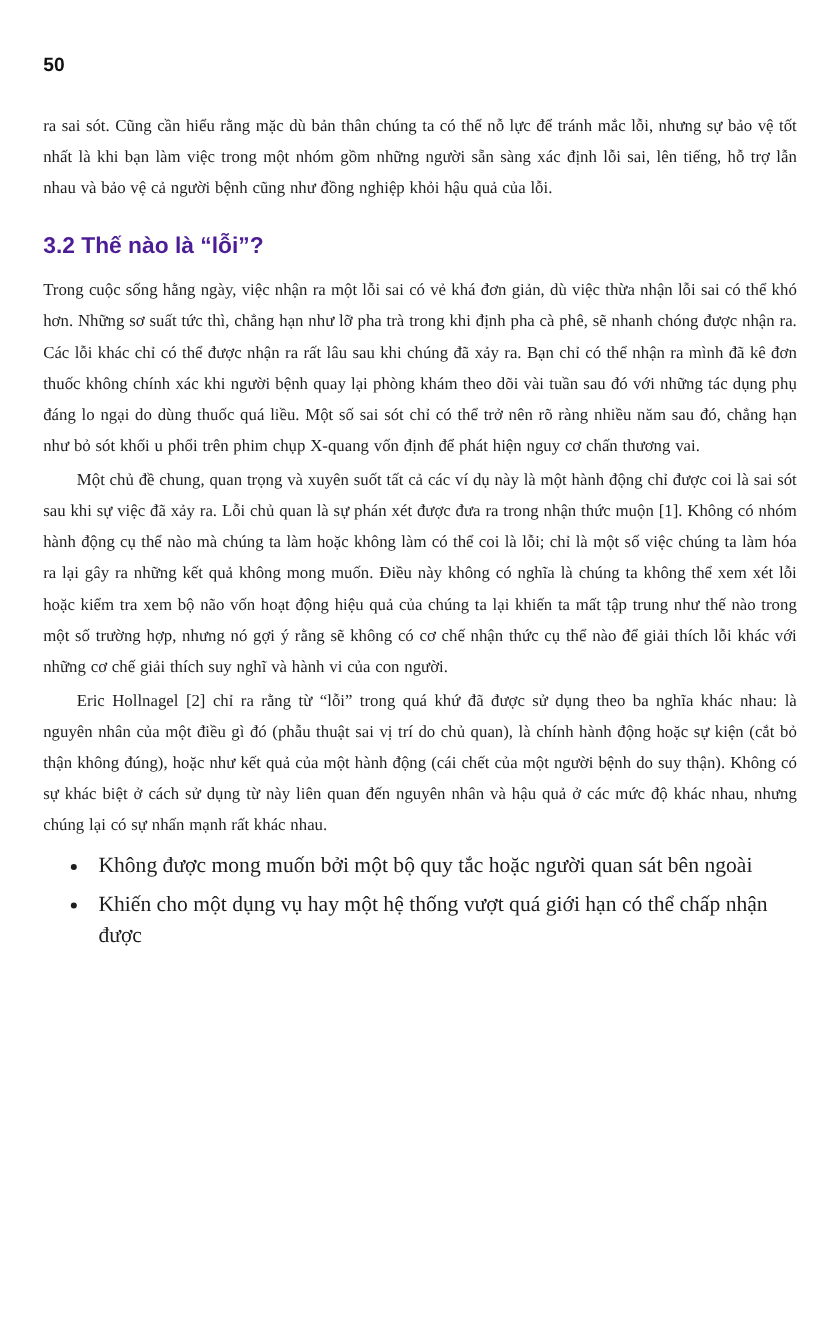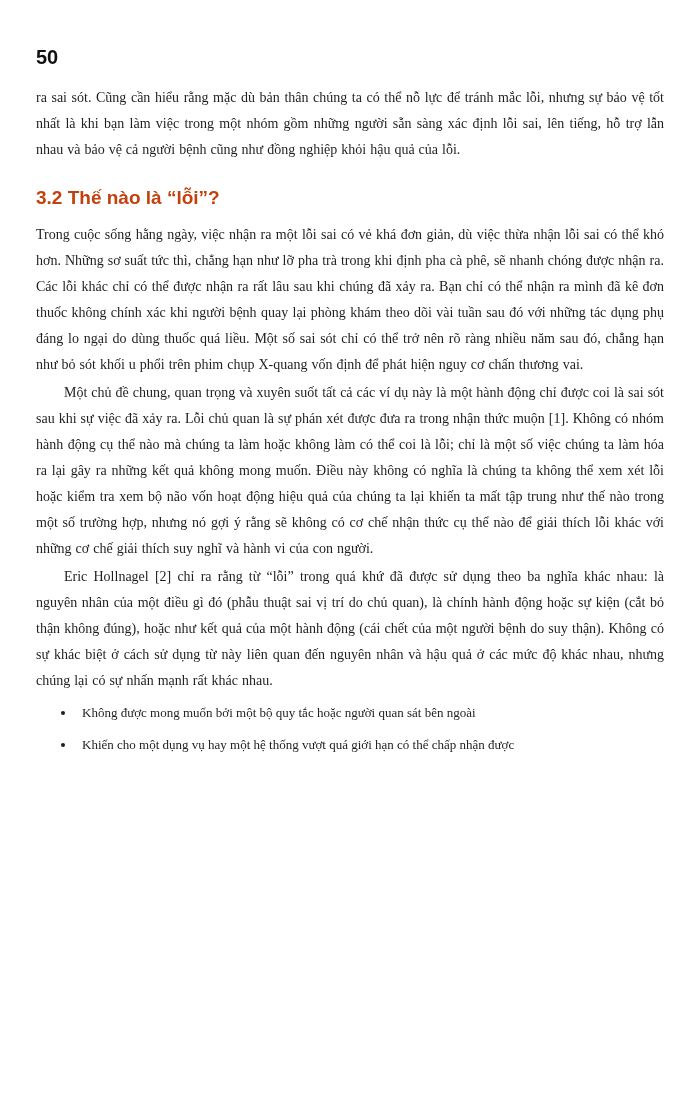--- a/index.html
+++ b/index.html
@@ -14,46 +14,46 @@
     color: #1e1e1e;
   }
   .page {
     width: 700px;
     height: 1120px;
     padding: 46px 36px 0 36px;
   }
   .page-number {
     font-family: "Liberation Sans", "DejaVu Sans", sans-serif;
     font-weight: 700;
-    font-size: 20px;
+    font-size: 16px;
     color: #111;
-    margin-bottom: 16px;
+    margin-bottom: 29px;
   }
   p.body-para {
     font-size: 14px;
     line-height: 26px;
     text-align: justify;
     margin: 0 0 2px 0;
     word-spacing: 0.5px;
   }
   p.indent { text-indent: 28px; }
   h2.section-heading {
     font-family: "Liberation Sans", "DejaVu Sans", sans-serif;
     font-weight: 700;
     font-size: 19px;
-    color: #c2410c;
+    color: #4c1d95;
     margin: 24px 0 13px 0;
   }
   ul.bullet-list {
     margin: 6px 0 0 0;
     padding-left: 40px;
     list-style: disc outside;
   }
   ul.bullet-list li {
-    font-size: 13px;
+    font-size: 18px;
     line-height: 26px;
     padding-left: 6px;
     margin-bottom: 6px;
     text-align: left;
   }
 </style>
 </head>
 <body>
 
 <div class="page">

